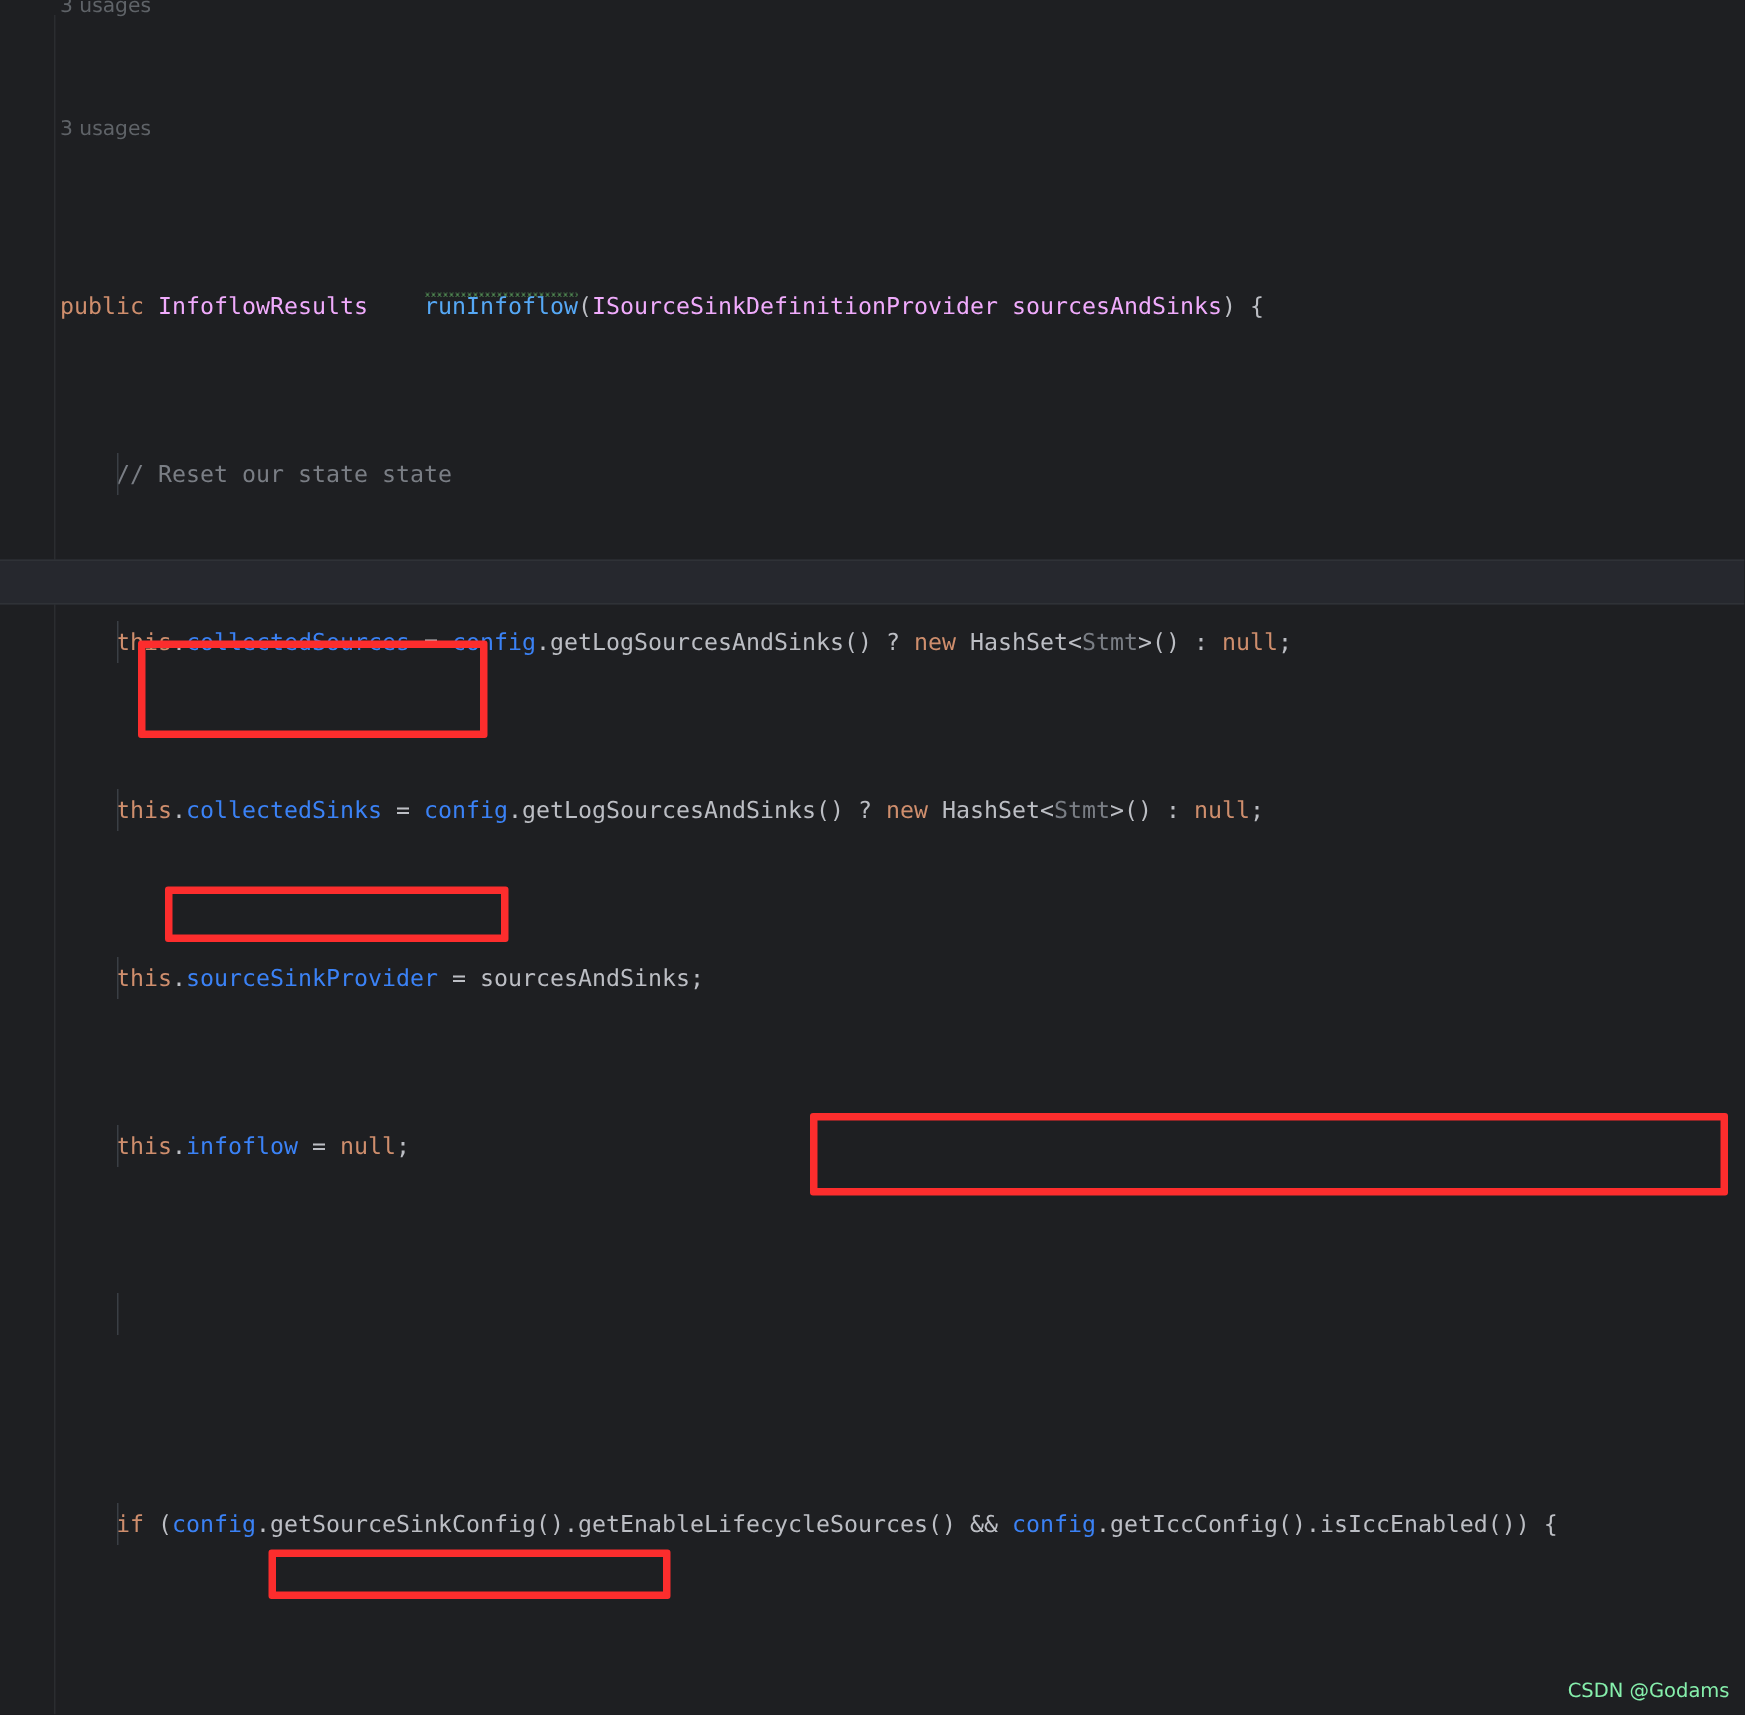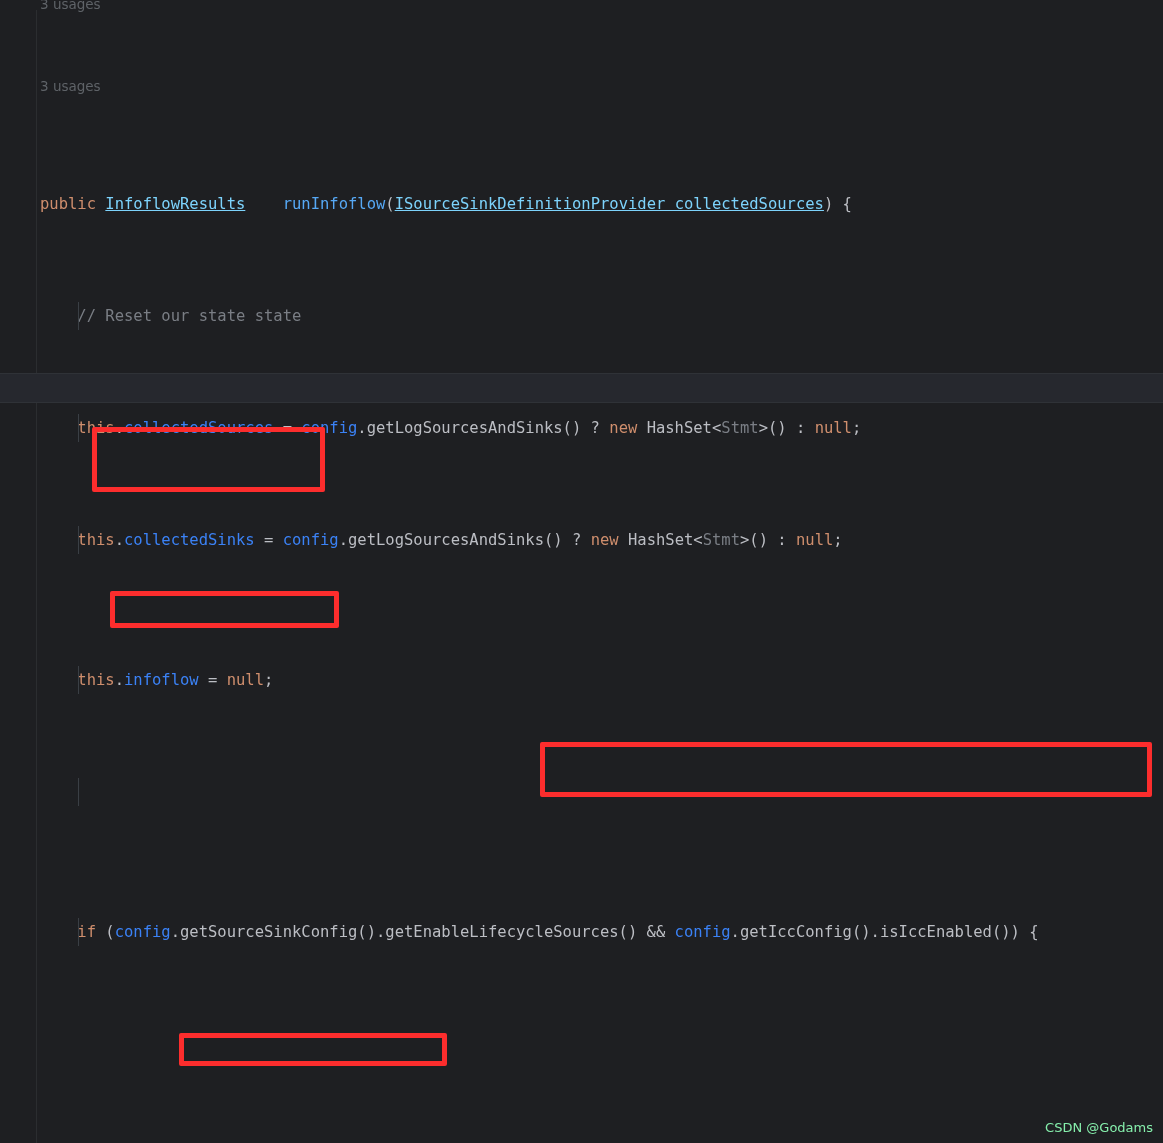--- a/index.html
+++ b/index.html
@@ -44,21 +44,21 @@
     padding-left:40px;
     position:relative;
     white-space:pre;
   }
   
   .ig{
     position:absolute;top:0;width:1px;height:28px;background:#3a3f45;
   }
   
   .kw{color:#cf8e6d;}       
-  .typ{color:#7dd3fc;text-decoration:underline;}      
+  .typ{color:#f0abfc;}      
   .meth{color:#56a8f5;}     
   .field{color:#3b82f6;}      
   .com{color:#7a7e85;}      
   .dim{color:#7a7e85;text-align:right;}      
   .punct{color:#bcbec4;}
 
   .usage{
     position:absolute;left:40px;top:-6px;
     font-size:13.5px;line-height:16px;
     color:#5f6368;
@@ -107,28 +107,29 @@
   <div class="gutter-sep"></div>
 
   <div class="current-line" style="top:373px;"></div>
 
   <div class="code">
 
     <div class="ln" style="height:22px;line-height:22px;">
       <span class="usage">3 usages</span>
     </div>
 
-    <div class="ln" style="top:0px;"><span class="kw">public</span> <span class="typ">InfoflowResults</span> <span class="meth squig">runInfoflow</span><span class="punct">(</span><span class="typ">ISourceSinkDefinitionProvider collectedSources</span><span class="punct">) {</span></div>
+    <div class="ln" style="top:0px;"><span class="kw">public</span> <span class="typ">InfoflowResults</span> <span class="meth squig">runInfoflow</span><span class="punct">(</span><span class="typ">ISourceSinkDefinitionProvider sourcesAndSinks</span><span class="punct">) {</span></div>
 
     <div class="ln"><span class="ig" style="left:78px;"></span>    <span class="com">// Reset our state state</span></div>
 
     <div class="ln"><span class="ig" style="left:78px;"></span>    <span class="kw">this</span><span class="punct">.</span><span class="field">collectedSources</span> = <span class="field">config</span><span class="punct">.</span>getLogSourcesAndSinks() ? <span class="kw">new</span> HashSet&lt;<span class="dim">Stmt</span>&gt;() : <span class="kw">null</span>;</div>
 
     <div class="ln"><span class="ig" style="left:78px;"></span>    <span class="kw">this</span><span class="punct">.</span><span class="field">collectedSinks</span> = <span class="field">config</span><span class="punct">.</span>getLogSourcesAndSinks() ? <span class="kw">new</span> HashSet&lt;<span class="dim">Stmt</span>&gt;() : <span class="kw">null</span>;</div>
 
+    <div class="ln"><span class="ig" style="left:78px;"></span>    <span class="kw">this</span><span class="punct">.</span><span class="field">sourceSinkProvider</span> = sourcesAndSinks;</div>
 
     <div class="ln"><span class="ig" style="left:78px;"></span>    <span class="kw">this</span><span class="punct">.</span><span class="field">infoflow</span> = <span class="kw">null</span>;</div>
 
     <div class="ln"><span class="ig" style="left:78px;"></span></div>
 
 
     <div class="ln"><span class="ig" style="left:78px;"></span>    <span class="kw">if</span> (<span class="field">config</span><span class="punct">.</span>getSourceSinkConfig().getEnableLifecycleSources() &amp;&amp; <span class="field">config</span><span class="punct">.</span>getIccConfig().isIccEnabled()) {</div>
 
     
 

